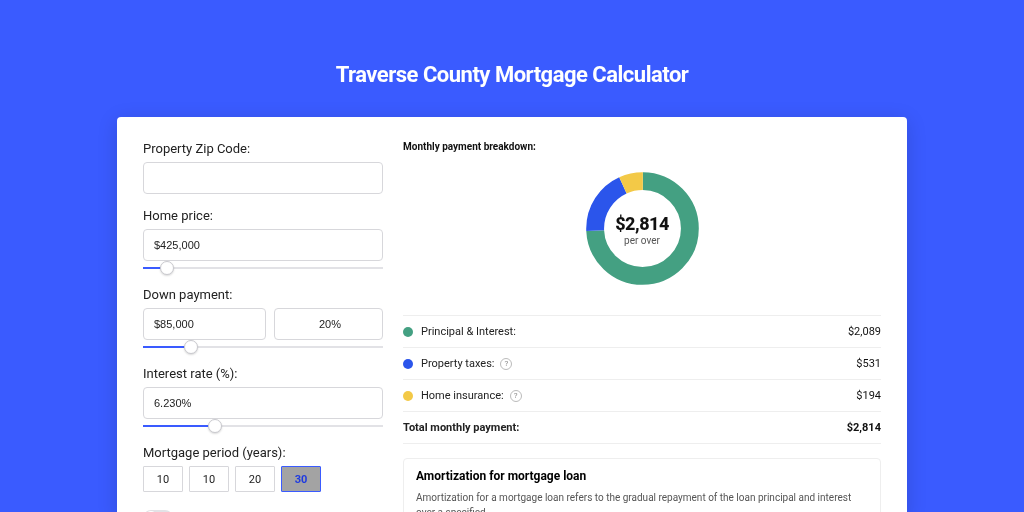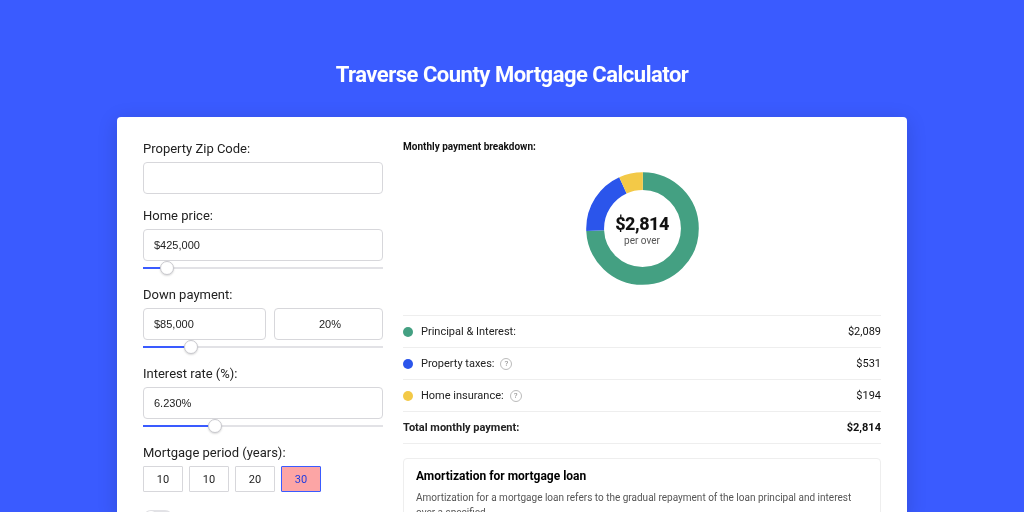--- a/index.html
+++ b/index.html
@@ -72,22 +72,22 @@
     transform: translateX(-50%);
   }
   .period-row { display: flex; gap: 6px; }
   .period-btn {
     width: 40px; height: 26px; border: 1px solid #d7d7db;
     border-radius: 1px; background: #fff; font-size: 11px;
     display: flex; align-items: center; justify-content: center;
     color: #222; cursor: pointer;
   }
   .period-btn.active {
-    background: #fca5a5; border-color: #3a5bff; color: #1f3be0;
-    font-weight: 400;
+    background: #a3a3a3; border-color: #3a5bff; color: #1f3be0;
+    font-weight: 700;
   }
   .toggle-row {
     display: flex; align-items: center; gap: 10px; margin-top: 18px;
     font-size: 11px; color: #222;
   }
   .toggle {
     width: 30px; height: 16px; background: #e2e2e6; border-radius: 10px;
     position: relative;
   }
   .toggle::after {

